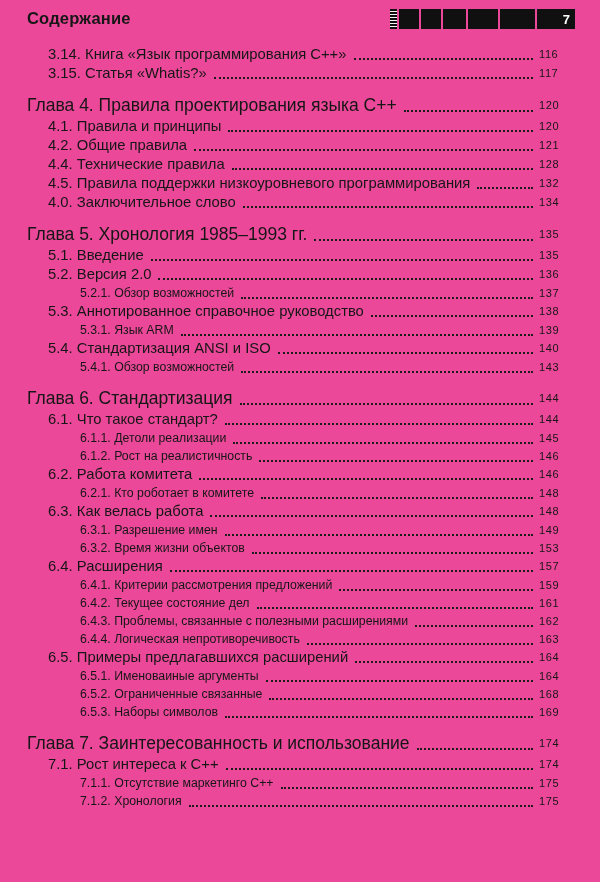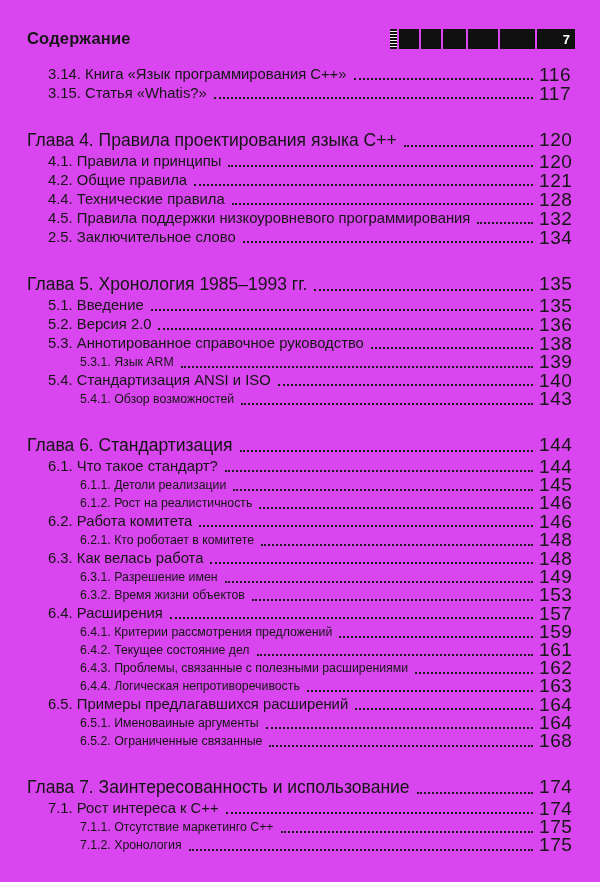--- a/index.html
+++ b/index.html
@@ -5,22 +5,22 @@
   html, body { margin: 0; padding: 0; }
   body {
     width: 600px; height: 882px;
     background: #e9e9e7;
     font-family: "Liberation Sans", sans-serif;
     overflow: hidden;
   }
   .page {
     box-sizing: border-box;
     width: 600px; height: 882px;
-    padding: 28px 25px 0 27px;
-    background: #d946ef;
+    padding: 8px 25px 0 27px;
+    background: #ec4899;
     color: #161616;
   }
 
   
   .page-header {
     display: flex;
     justify-content: space-between;
     align-items: flex-start;
   }
   .page-title {
@@ -69,29 +69,29 @@
   .leader {
     flex: 1 1 auto;
     min-width: 18px;
     border-bottom: 2px dotted #1b1b1b;
     align-self: flex-end;
     margin: 0 6px 4px 7px;
   }
   .entry-page {
     flex: 0 0 auto;
     width: 36px;
-    font-size: 19px;
+    font-size: 11px;
     letter-spacing: 0.6px;
     text-align: left;
   }
 
   .toc-row.chapter {
     font-size: 17.5px;
     line-height: 24px;
-    margin-top: 25px;
+    margin-top: 10px;
   }
   .toc-row.chapter .leader { margin-bottom: 5px; }
 
   .toc-row.section {
     padding-left: 21px;
     font-size: 14.8px;
     line-height: 19px;
   }
 
   .toc-row.subsection {
@@ -152,39 +152,44 @@
         <span class="entry-text">4.4. Технические правила</span>
         <span class="leader"></span>
         <span class="entry-page">128</span>
       </div>
       <div class="toc-row section">
         <span class="entry-text">4.5. Правила поддержки низкоуровневого программирования</span>
         <span class="leader"></span>
         <span class="entry-page">132</span>
       </div>
       <div class="toc-row section">
-        <span class="entry-text">2.5. Заключительное слово</span>
+        <span class="entry-text">4.0. Заключительное слово</span>
         <span class="leader"></span>
         <span class="entry-page">134</span>
       </div>
       <div class="toc-row chapter">
         <span class="entry-text">Глава 5. Хронология 1985–1993 гг.</span>
         <span class="leader"></span>
         <span class="entry-page">135</span>
       </div>
       <div class="toc-row section">
         <span class="entry-text">5.1. Введение</span>
         <span class="leader"></span>
         <span class="entry-page">135</span>
       </div>
       <div class="toc-row section">
         <span class="entry-text">5.2. Версия 2.0</span>
         <span class="leader"></span>
         <span class="entry-page">136</span>
       </div>
+      <div class="toc-row subsection">
+        <span class="entry-text">5.2.1. Обзор возможностей</span>
+        <span class="leader"></span>
+        <span class="entry-page">137</span>
+      </div>
       <div class="toc-row section">
         <span class="entry-text">5.3. Аннотированное справочное руководство</span>
         <span class="leader"></span>
         <span class="entry-page">138</span>
       </div>
       <div class="toc-row subsection">
         <span class="entry-text">5.3.1. Язык ARM</span>
         <span class="leader"></span>
         <span class="entry-page">139</span>
       </div>
@@ -276,20 +281,25 @@
       <div class="toc-row subsection">
         <span class="entry-text">6.5.1. Именоваиные аргументы</span>
         <span class="leader"></span>
         <span class="entry-page">164</span>
       </div>
       <div class="toc-row subsection">
         <span class="entry-text">6.5.2. Ограниченные связанные</span>
         <span class="leader"></span>
         <span class="entry-page">168</span>
       </div>
+      <div class="toc-row subsection">
+        <span class="entry-text">6.5.3. Наборы символов</span>
+        <span class="leader"></span>
+        <span class="entry-page">169</span>
+      </div>
       <div class="toc-row chapter">
         <span class="entry-text">Глава 7. Заинтересованность и использование</span>
         <span class="leader"></span>
         <span class="entry-page">174</span>
       </div>
       <div class="toc-row section">
         <span class="entry-text">7.1. Рост интереса к C++</span>
         <span class="leader"></span>
         <span class="entry-page">174</span>
       </div>

